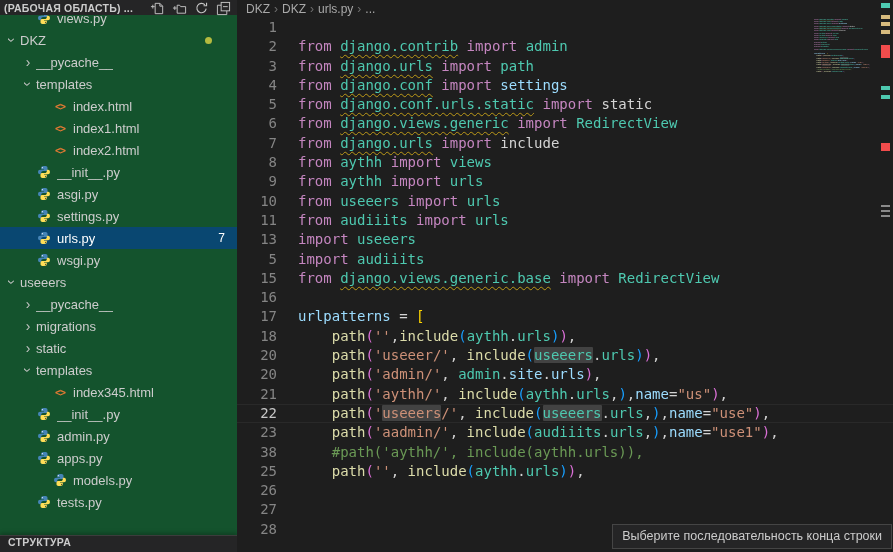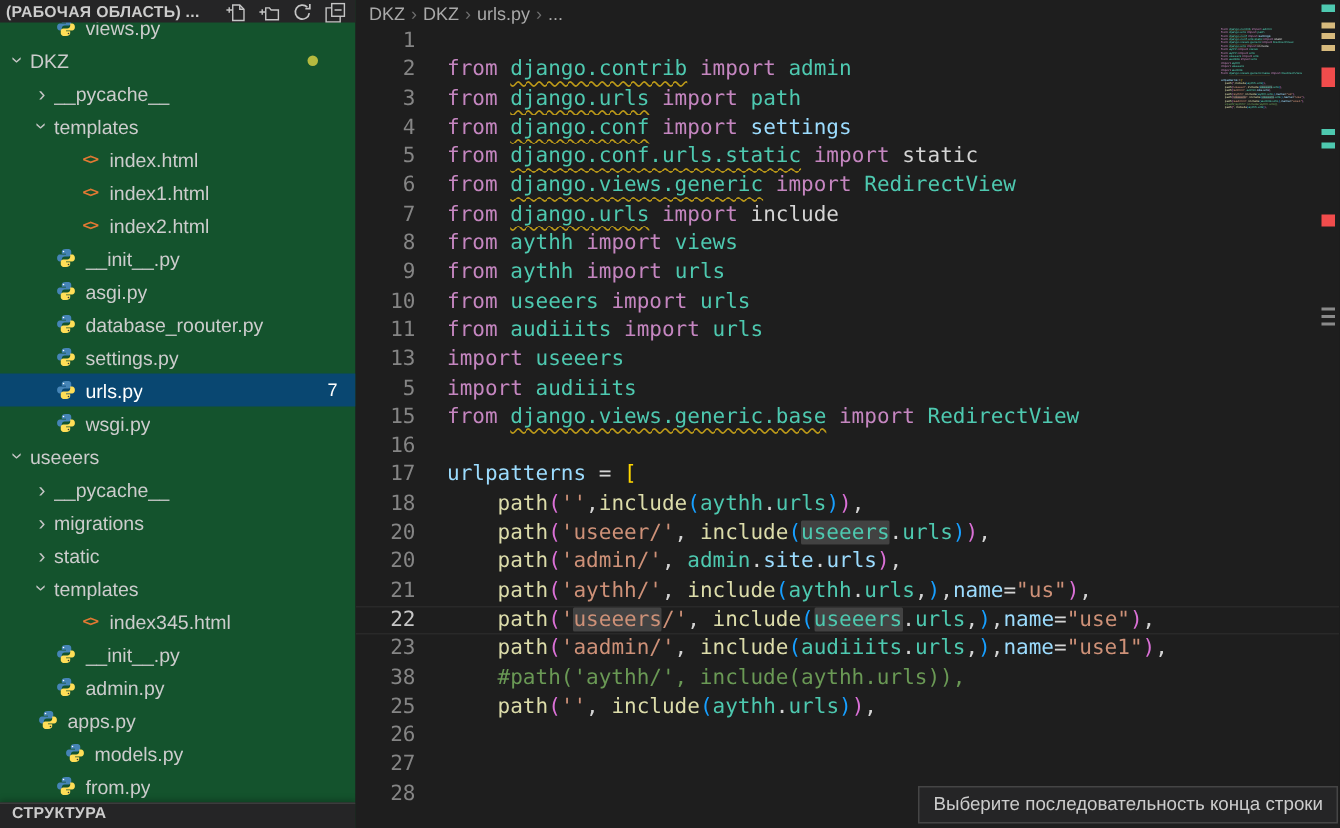--- a/index.html
+++ b/index.html
@@ -174,32 +174,20 @@
         <div class="tree-row" style="padding-left: 20px;">
           <span class="chevron"></span>
           <span class="file-icon">
             <svg viewBox="0 0 16 16">
               <path fill="#4584b6" d="M7.9 1.2c-2.2 0-3.1.9-3.1 2v1.6h3.2v.6H3.4C2.1 5.4 1.2 6.4 1.2 8s.9 2.6 2.2 2.6h1.4V9c0-1.2 1-2.1 2.2-2.1h3.1c1 0 1.9-.8 1.9-1.9V3.2c0-1.1-1-2-2.1-2z"></path>
               <circle fill="#ffffff" cx="6.1" cy="3" r=".6"></circle>
               <path fill="#ffde57" d="M8.1 14.8c2.2 0 3.1-.9 3.1-2v-1.6H8v-.6h4.6c1.3 0 2.2-1 2.2-2.6s-.9-2.6-2.2-2.6h-1.4V7c0 1.2-1 2.1-2.2 2.1H5.9c-1 0-1.9.8-1.9 1.9v1.8c0 1.1 1 2 2.1 2z"></path>
               <circle fill="#343434" cx="9.9" cy="13" r=".6"></circle>
             </svg>
           </span>
-          <span class="tree-label">database_roouter.py</span>
-        </div>
-        <div class="tree-row" style="padding-left: 20px;">
-          <span class="chevron"></span>
-          <span class="file-icon">
-            <svg viewBox="0 0 16 16">
-              <path fill="#4584b6" d="M7.9 1.2c-2.2 0-3.1.9-3.1 2v1.6h3.2v.6H3.4C2.1 5.4 1.2 6.4 1.2 8s.9 2.6 2.2 2.6h1.4V9c0-1.2 1-2.1 2.2-2.1h3.1c1 0 1.9-.8 1.9-1.9V3.2c0-1.1-1-2-2.1-2z"></path>
-              <circle fill="#ffffff" cx="6.1" cy="3" r=".6"></circle>
-              <path fill="#ffde57" d="M8.1 14.8c2.2 0 3.1-.9 3.1-2v-1.6H8v-.6h4.6c1.3 0 2.2-1 2.2-2.6s-.9-2.6-2.2-2.6h-1.4V7c0 1.2-1 2.1-2.2 2.1H5.9c-1 0-1.9.8-1.9 1.9v1.8c0 1.1 1 2 2.1 2z"></path>
-              <circle fill="#343434" cx="9.9" cy="13" r=".6"></circle>
-            </svg>
-          </span>
           <span class="tree-label">settings.py</span>
         </div>
         <div class="tree-row selected" style="padding-left: 20px;">
           <span class="chevron"></span>
           <span class="file-icon">
             <svg viewBox="0 0 16 16">
               <path fill="#4584b6" d="M7.9 1.2c-2.2 0-3.1.9-3.1 2v1.6h3.2v.6H3.4C2.1 5.4 1.2 6.4 1.2 8s.9 2.6 2.2 2.6h1.4V9c0-1.2 1-2.1 2.2-2.1h3.1c1 0 1.9-.8 1.9-1.9V3.2c0-1.1-1-2-2.1-2z"></path>
               <circle fill="#ffffff" cx="6.1" cy="3" r=".6"></circle>
               <path fill="#ffde57" d="M8.1 14.8c2.2 0 3.1-.9 3.1-2v-1.6H8v-.6h4.6c1.3 0 2.2-1 2.2-2.6s-.9-2.6-2.2-2.6h-1.4V7c0 1.2-1 2.1-2.2 2.1H5.9c-1 0-1.9.8-1.9 1.9v1.8c0 1.1 1 2 2.1 2z"></path>
               <circle fill="#343434" cx="9.9" cy="13" r=".6"></circle>
@@ -264,33 +252,33 @@
           <span class="file-icon">
             <svg viewBox="0 0 16 16">
               <path fill="#4584b6" d="M7.9 1.2c-2.2 0-3.1.9-3.1 2v1.6h3.2v.6H3.4C2.1 5.4 1.2 6.4 1.2 8s.9 2.6 2.2 2.6h1.4V9c0-1.2 1-2.1 2.2-2.1h3.1c1 0 1.9-.8 1.9-1.9V3.2c0-1.1-1-2-2.1-2z"></path>
               <circle fill="#ffffff" cx="6.1" cy="3" r=".6"></circle>
               <path fill="#ffde57" d="M8.1 14.8c2.2 0 3.1-.9 3.1-2v-1.6H8v-.6h4.6c1.3 0 2.2-1 2.2-2.6s-.9-2.6-2.2-2.6h-1.4V7c0 1.2-1 2.1-2.2 2.1H5.9c-1 0-1.9.8-1.9 1.9v1.8c0 1.1 1 2 2.1 2z"></path>
               <circle fill="#343434" cx="9.9" cy="13" r=".6"></circle>
             </svg>
           </span>
           <span class="tree-label">admin.py</span>
         </div>
-        <div class="tree-row" style="padding-left: 8px;">
+        <div class="tree-row" style="padding-left: 20px;">
           <span class="chevron"></span>
           <span class="file-icon">
             <svg viewBox="0 0 16 16">
               <path fill="#4584b6" d="M7.9 1.2c-2.2 0-3.1.9-3.1 2v1.6h3.2v.6H3.4C2.1 5.4 1.2 6.4 1.2 8s.9 2.6 2.2 2.6h1.4V9c0-1.2 1-2.1 2.2-2.1h3.1c1 0 1.9-.8 1.9-1.9V3.2c0-1.1-1-2-2.1-2z"></path>
               <circle fill="#ffffff" cx="6.1" cy="3" r=".6"></circle>
               <path fill="#ffde57" d="M8.1 14.8c2.2 0 3.1-.9 3.1-2v-1.6H8v-.6h4.6c1.3 0 2.2-1 2.2-2.6s-.9-2.6-2.2-2.6h-1.4V7c0 1.2-1 2.1-2.2 2.1H5.9c-1 0-1.9.8-1.9 1.9v1.8c0 1.1 1 2 2.1 2z"></path>
               <circle fill="#343434" cx="9.9" cy="13" r=".6"></circle>
             </svg>
           </span>
           <span class="tree-label">apps.py</span>
         </div>
-        <div class="tree-row" style="padding-left: 26px;">
+        <div class="tree-row" style="padding-left: 36px;">
           <span class="chevron"></span>
           <span class="file-icon">
             <svg viewBox="0 0 16 16">
               <path fill="#4584b6" d="M7.9 1.2c-2.2 0-3.1.9-3.1 2v1.6h3.2v.6H3.4C2.1 5.4 1.2 6.4 1.2 8s.9 2.6 2.2 2.6h1.4V9c0-1.2 1-2.1 2.2-2.1h3.1c1 0 1.9-.8 1.9-1.9V3.2c0-1.1-1-2-2.1-2z"></path>
               <circle fill="#ffffff" cx="6.1" cy="3" r=".6"></circle>
               <path fill="#ffde57" d="M8.1 14.8c2.2 0 3.1-.9 3.1-2v-1.6H8v-.6h4.6c1.3 0 2.2-1 2.2-2.6s-.9-2.6-2.2-2.6h-1.4V7c0 1.2-1 2.1-2.2 2.1H5.9c-1 0-1.9.8-1.9 1.9v1.8c0 1.1 1 2 2.1 2z"></path>
               <circle fill="#343434" cx="9.9" cy="13" r=".6"></circle>
             </svg>
           </span>
           <span class="tree-label">models.py</span>
@@ -298,21 +286,21 @@
         <div class="tree-row" style="padding-left: 20px;">
           <span class="chevron"></span>
           <span class="file-icon">
             <svg viewBox="0 0 16 16">
               <path fill="#4584b6" d="M7.9 1.2c-2.2 0-3.1.9-3.1 2v1.6h3.2v.6H3.4C2.1 5.4 1.2 6.4 1.2 8s.9 2.6 2.2 2.6h1.4V9c0-1.2 1-2.1 2.2-2.1h3.1c1 0 1.9-.8 1.9-1.9V3.2c0-1.1-1-2-2.1-2z"></path>
               <circle fill="#ffffff" cx="6.1" cy="3" r=".6"></circle>
               <path fill="#ffde57" d="M8.1 14.8c2.2 0 3.1-.9 3.1-2v-1.6H8v-.6h4.6c1.3 0 2.2-1 2.2-2.6s-.9-2.6-2.2-2.6h-1.4V7c0 1.2-1 2.1-2.2 2.1H5.9c-1 0-1.9.8-1.9 1.9v1.8c0 1.1 1 2 2.1 2z"></path>
               <circle fill="#343434" cx="9.9" cy="13" r=".6"></circle>
             </svg>
           </span>
-          <span class="tree-label">from.py</span>
+          <span class="tree-label">tests.py</span>
         </div>
       </div>
     <div class="sb-outline">
       <span>СТРУКТУРА</span>
     </div>
   </div>
 
   <div class="editor">
     <div class="breadcrumb">
         <span class="bc-item">DKZ</span>

